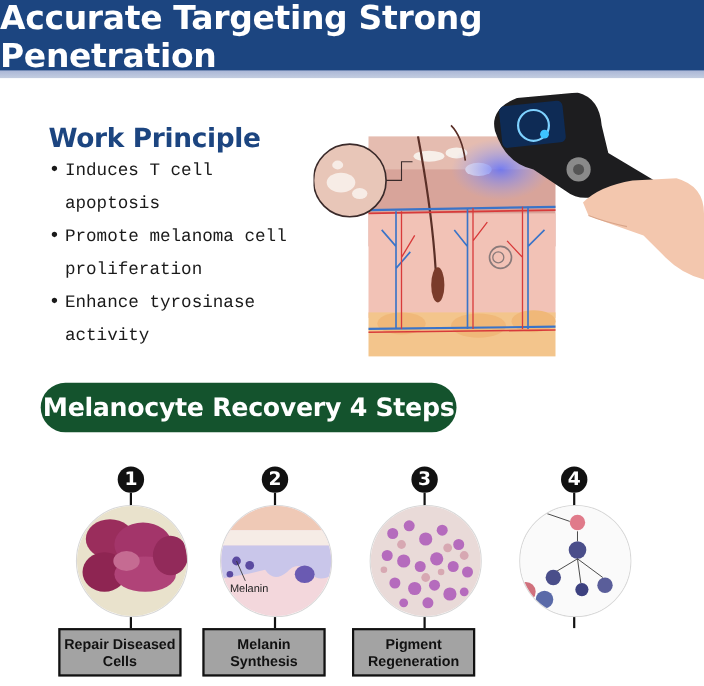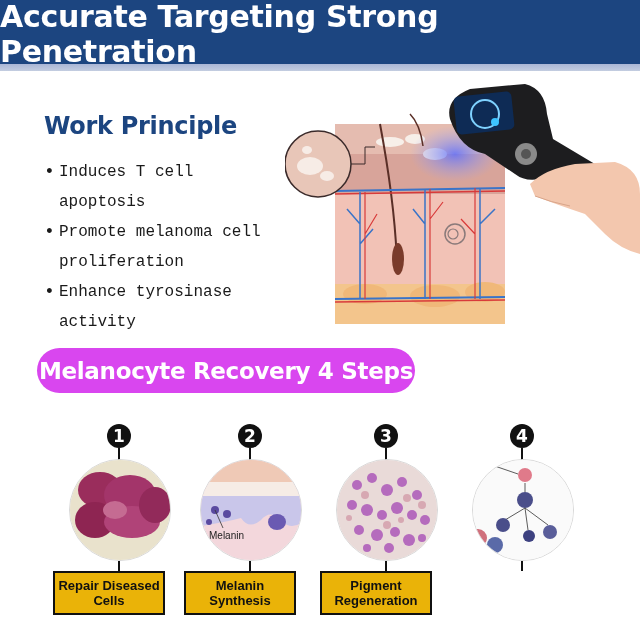--- a/index.html
+++ b/index.html
@@ -4,36 +4,36 @@
 <style>
   * { box-sizing: border-box; margin: 0; padding: 0; }
   html, body { width: 640px; height: 624px; background: #ffffff; overflow: hidden; }
   body { position: relative; font-family: "Liberation Sans", "DejaVu Sans", sans-serif; color: #1a1a1a; }
 
   .banner { position: absolute; left: 0; top: 0; width: 640px; height: 68px; background: #1c4580; display: flex; align-items: center; justify-content: center; }
   .banner h1 { color: #fff; font-size: 30px; font-weight: bold; letter-spacing: -0.3px; font-family: "DejaVu Sans", sans-serif; }
   .banner-strip { position: absolute; left: 0; top: 64px; width: 640px; height: 7px; background: linear-gradient(#aab6d6, #c3cde0); }
 
   .principle { position: absolute; left: 44px; top: 112px; width: 240px; }
-  .principle h2 { color: #1c4580; font-size: 24px; font-weight: bold; font-family: "DejaVu Sans", sans-serif; letter-spacing: -0.3px; margin-bottom: 17px; }
+  .principle h2 { color: #1c4580; font-size: 24px; font-weight: bold; font-family: "DejaVu Sans", sans-serif; letter-spacing: -0.3px; margin-bottom: 0; }
   .principle ul { list-style: none; }
   .principle li { font-size: 16px; line-height: 30px; position: relative; padding-left: 15px; color: #1a1a1a; font-family: Liberation Mono, monospace; }
   .principle li::before { content: "•"; position: absolute; left: 0; top: 0; font-size: 18px; }
 
   .illus { position: absolute; left: 285px; top: 84px; width: 355px; height: 245px; }
 
-  .pill { position: absolute; left: 37px; top: 348px; width: 378px; height: 45px; border-radius: 23px; background: #d946ef; display: flex; align-items: center; justify-content: center; }
+  .pill { position: absolute; left: 37px; top: 348px; width: 378px; height: 45px; border-radius: 23px; background: #14532d; display: flex; align-items: center; justify-content: center; }
   .pill span { color: #fff; font-size: 23px; font-weight: bold; font-family: "DejaVu Sans", sans-serif; letter-spacing: -0.3px; }
 
   .step { position: absolute; top: 424px; width: 140px; height: 196px; }
   .step .num { position: absolute; left: 58px; top: 0; width: 24px; height: 24px; border-radius: 50%; background: #111; color: #fff; font-weight: bold; font-size: 17px; display: flex; align-items: center; justify-content: center; font-family: "DejaVu Sans", sans-serif; }
   .step .stem-top { position: absolute; left: 69px; top: 24px; width: 2px; height: 12px; background: #111; }
   .step .circle { position: absolute; left: 20px; top: 35px; width: 102px; height: 102px; border-radius: 50%; overflow: hidden; border: 1px solid #d8d8d8; }
   .step .stem-bot { position: absolute; left: 69px; top: 137px; width: 2px; height: 10px; background: #111; }
-  .step .label { position: absolute; left: 4px; top: 147px; width: 112px; height: 44px; border: 2px solid #111; display: flex; align-items: center; justify-content: center; text-align: center; font-weight: bold; font-size: 13px; line-height: 15px; color: #111; background: #eab308; }
+  .step .label { position: absolute; left: 4px; top: 147px; width: 112px; height: 44px; border: 2px solid #111; display: flex; align-items: center; justify-content: center; text-align: center; font-weight: bold; font-size: 13px; line-height: 15px; color: #111; background: #a3a3a3; }
   .step .label span { white-space: pre-line; }
   .melanin-tag { position: absolute; left: 8px; top: 70px; font-size: 10px; color: #222; }
 </style>
 </head>
 <body>
 
 <div class="banner">
   <h1>Accurate Targeting  Strong Penetration</h1>
 </div>
 <div class="banner-strip"></div>

